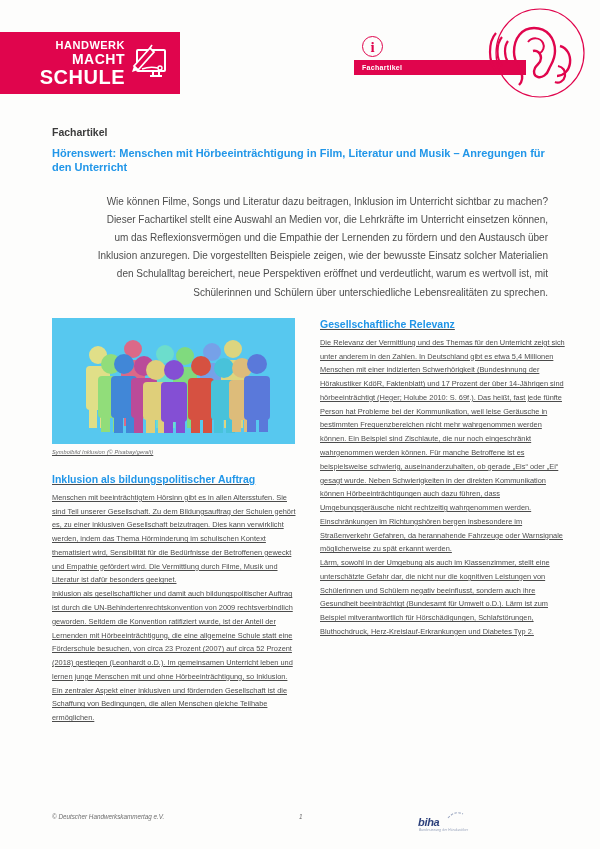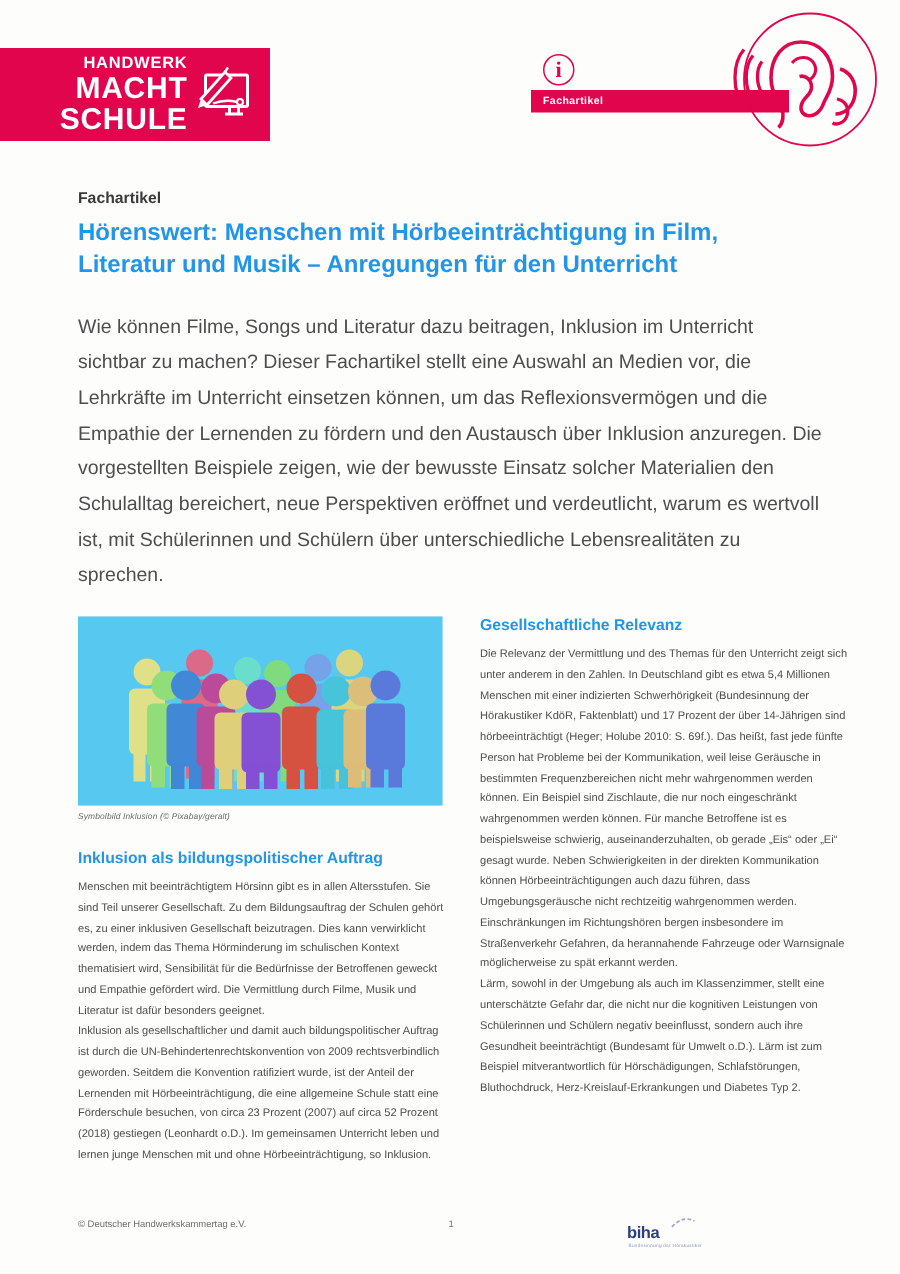--- a/index.html
+++ b/index.html
@@ -47,21 +47,21 @@
     line-height: 1.0;
     margin-right: 5px;
   }
   .logo-words span {
     color: #ffffff;
     font-weight: bold;
     letter-spacing: 0.5px;
     font-family: "Liberation Sans", sans-serif;
   }
   .lw1 { font-size: 11px; }
-  .lw2 { font-size: 20px; margin-top: 1px; }
+  .lw2 { font-size: 14px; margin-top: 1px; }
   .lw3 { font-size: 20px; margin-top: 1px; }
   .logo-mark {
     width: 40px;
     height: 38px;
     position: relative;
   }
 
   .badge-zone {
     position: absolute;
     right: 0px;
@@ -113,46 +113,48 @@
   .title-zone {
     padding: 14px 52px 0 52px;
   }
   .kicker {
     font-size: 10.5px;
     font-weight: bold;
     color: #3b3b3b;
     margin-bottom: 8px;
   }
   .doc-title {
-    font-size: 16px;
+    font-size: 11px;
     font-weight: bold;
     color: #2196e8;
     line-height: 1.30;
     margin: 0;
   }
 
   
   .lead {
     padding: 18px 52px 0 52px;
-    font-size: 13px;
+    font-size: 10px;
     line-height: 1.82;
     color: #4d4d4d;
-    text-align: left;
+    text-align: right;
+    margin-left: 41px;
   }
 
   
   .columns {
     display: flex;
     gap: 18px;
     padding: 16px 46px 0 52px;
     box-sizing: border-box;
   }
   .col {
     width: 246px;
     flex: 0 0 246px;
+    text-decoration: underline;
   }
   .col-right { margin-left: 4px; }
 
   .figure {
     width: 243px;
     height: 126px;
     background: #57c8ef;
     position: relative;
     overflow: hidden;
   }
@@ -180,20 +182,21 @@
   }
   .body-text p { margin: 0; }
 
   
   .footer {
     position: absolute;
     left: 0;
     bottom: 0;
     width: 508px;
     height: 48px;
+    font-style: italic;
   }
   .footer-copy {
     position: absolute;
     left: 52px;
     top: 12px;
     font-size: 6.3px;
     color: #6d6d6d;
   }
   .footer-page {
     position: absolute;
@@ -385,20 +388,21 @@
               </g>
           </g>
         </svg>
       </div>
       <div class="figcap">Symbolbild Inklusion (© Pixabay/geralt)</div>
 
       <div class="sec-head">Inklusion als bildungspolitischer Auftrag</div>
       <div class="body-text">
         <p>Menschen mit beeinträchtigtem Hörsinn gibt es in allen Altersstufen. Sie sind Teil unserer Gesellschaft. Zu dem Bildungsauftrag der Schulen gehört es, zu einer inklusiven Gesellschaft beizutragen. Dies kann verwirklicht werden, indem das Thema Hörminderung im schulischen Kontext thematisiert wird, Sensibilität für die Bedürfnisse der Betroffenen geweckt und Empathie gefördert wird. Die Vermittlung durch Filme, Musik und Literatur ist dafür besonders geeignet.</p>
         <p>Inklusion als gesellschaftlicher und damit auch bildungspolitischer Auftrag ist durch die UN-Behindertenrechtskonvention von 2009 rechtsverbindlich geworden. Seitdem die Konvention ratifiziert wurde, ist der Anteil der Lernenden mit Hörbeeinträchtigung, die eine allgemeine Schule statt eine Förderschule besuchen, von circa 23 Prozent (2007) auf circa 52 Prozent (2018) gestiegen (Leonhardt o.D.). Im gemeinsamen Unterricht leben und lernen junge Menschen mit und ohne Hörbeeinträchtigung, so Inklusion.</p>
+        <p>Ein zentraler Aspekt einer inklusiven und fördernden Gesellschaft ist die Schaffung von Bedingungen, die allen Menschen gleiche Teilhabe ermöglichen.</p>
       </div>
     </div>
 
     <div class="col col-right">
       <div class="sec-head">Gesellschaftliche Relevanz</div>
       <div class="body-text">
         <p>Die Relevanz der Vermittlung und des Themas für den Unterricht zeigt sich unter anderem in den Zahlen. In Deutschland gibt es etwa 5,4 Millionen Menschen mit einer indizierten Schwerhörigkeit (Bundesinnung der Hörakustiker KdöR, Faktenblatt) und 17 Prozent der über 14-Jährigen sind hörbeeinträchtigt (Heger; Holube 2010: S. 69f.). Das heißt, fast jede fünfte Person hat Probleme bei der Kommunikation, weil leise Geräusche in bestimmten Frequenzbereichen nicht mehr wahrgenommen werden können. Ein Beispiel sind Zischlaute, die nur noch eingeschränkt wahrgenommen werden können. Für manche Betroffene ist es beispielsweise schwierig, auseinanderzuhalten, ob gerade „Eis“ oder „Ei“ gesagt wurde. Neben Schwierigkeiten in der direkten Kommunikation können Hörbeeinträchtigungen auch dazu führen, dass Umgebungsgeräusche nicht rechtzeitig wahrgenommen werden. Einschränkungen im Richtungshören bergen insbesondere im Straßenverkehr Gefahren, da herannahende Fahrzeuge oder Warnsignale möglicherweise zu spät erkannt werden.</p>
         <p>Lärm, sowohl in der Umgebung als auch im Klassenzimmer, stellt eine unterschätzte Gefahr dar, die nicht nur die kognitiven Leistungen von Schülerinnen und Schülern negativ beeinflusst, sondern auch ihre Gesundheit beeinträchtigt (Bundesamt für Umwelt o.D.). Lärm ist zum Beispiel mitverantwortlich für Hörschädigungen, Schlafstörungen, Bluthochdruck, Herz-Kreislauf-Erkrankungen und Diabetes Typ 2.</p>
       </div>
     </div>

